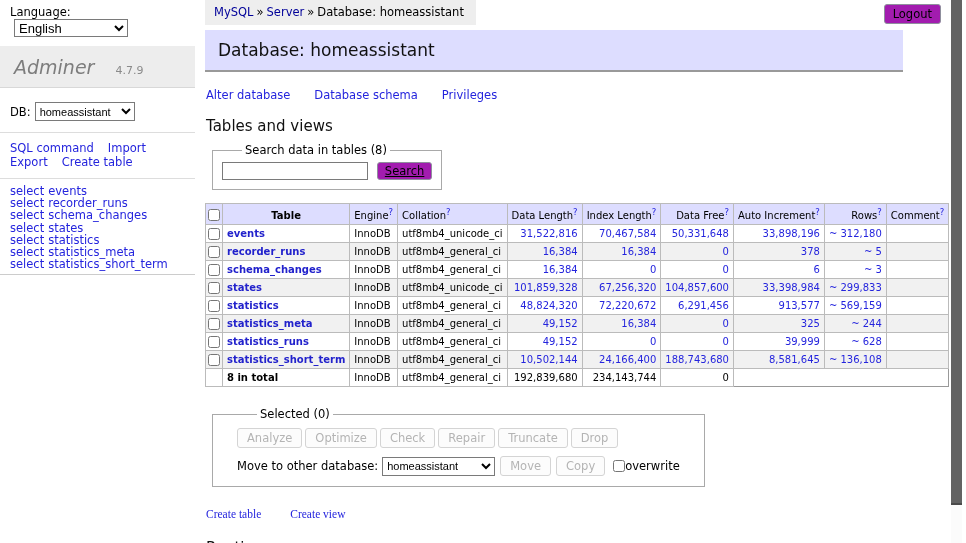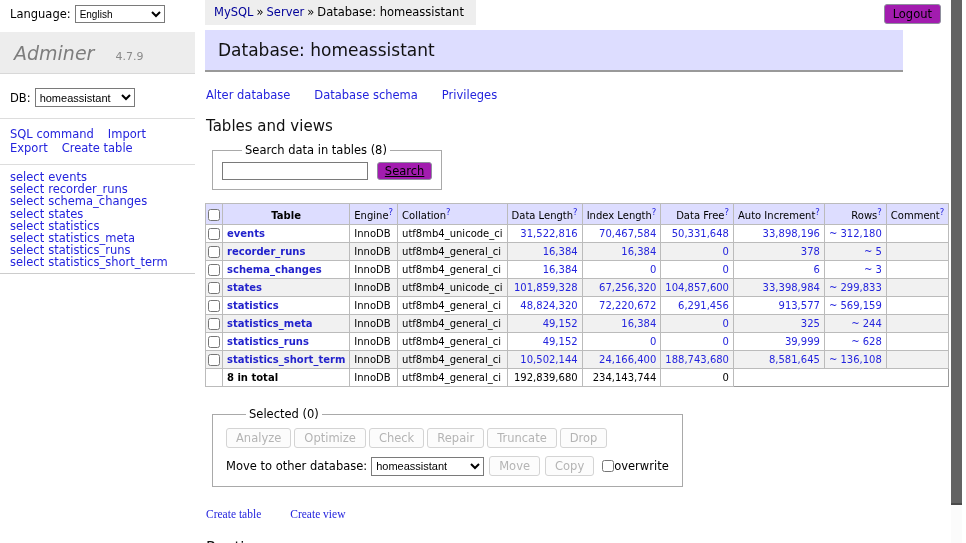--- a/index.html
+++ b/index.html
@@ -5,21 +5,21 @@
   * { margin: 0; padding: 0; box-sizing: border-box; }
   html, body { width: 966px; height: 543px; overflow: hidden; background: #fff;
     font-family: "DejaVu Sans", sans-serif; font-size: 12px; color: #000; }
   a, .lk { color: #2424dd; text-decoration: none; cursor: pointer; }
 
   .layout { display: flex; width: 950px; }
 
   
   .sidebar { width: 195px; flex: none; }
   .lang-row { padding: 5px 8px 4px 10px; font-size: 11.5px; }
-  .lang-row select { width: 90px; height: 18px; font-size: 10px; margin-left: 4px;
+  .lang-row select { width: 114px; height: 18px; font-size: 13px; margin-left: 4px;
     border: 1px solid #7a7a7a; background: #fff; }
   .logo-bar { background: #ededed; padding: 10px 14px 9px; margin-top: 5px;
     border-bottom: 1px solid #d8d8d8; }
   .logo-title { font-style: italic; font-size: 19px; color: #7d7d7d; }
   .logo-version { font-size: 11px; color: #8a8a8a; margin-left: 21px; }
   .db-row { padding: 14px 8px 11px 10px; border-bottom: 1px solid #ddd; font-size: 11.5px; }
   .db-row select { width: 100px; height: 19px; font-size: 11px; margin-left: 4px;
     border: 1px solid #7a7a7a; background: #fff; }
   .side-actions { padding: 8px 8px 9px 10px; border-bottom: 1px solid #ddd;
     font-size: 11.5px; line-height: 14px; }
@@ -70,21 +70,21 @@
   td.ck input { width: 12px; height: 12px; vertical-align: middle; }
   sup.help { font-size: 8.5px; color: #2424dd; cursor: pointer; }
   tbody tr:nth-child(even) { background: #f1f1f1; }
   td.num, td:nth-child(n+5):nth-child(-n+9) { text-align: right; }
   a.tname { font-weight: bold; color: #2222cc; }
   tfoot td { background: #fff; color: #000; }
   tfoot td.lbl { font-weight: bold; }
   tfoot td.bare { border: none; }
 
   
-  .selected-fs { margin: 20px 0 0 7px; width: 403px; padding: 4px 13px 10px; }
+  .selected-fs { margin: 20px 0 0 7px; width: 403px; padding: 4px 24px 10px; }
   .ops-row { margin: 3px 0 8px; }
   .ops-row button { margin-right: 3px; padding: 2px 9px; }
   .move-row { font-size: 11.5px; white-space: nowrap; }
   .move-row select { width: 113px; height: 19px; font-size: 11px; border: 1px solid #7a7a7a;
     background: #fff; margin-left: 4px; }
   .move-row button { margin-left: 5px; padding: 2px 9px; }
   .move-row label { margin-left: 8px; font-size: 11.5px; }
   .move-row input[type="checkbox"] { width: 12px; height: 12px; vertical-align: -2px; }
 
   .create-links { margin: 20px 0 0 1px; font-family: Liberation Serif, serif; }
@@ -127,23 +127,20 @@
         <a>select</a><a>schema_changes</a>
       </li>
         <li>
         <a>select</a><a>states</a>
       </li>
         <li>
         <a>select</a><a>statistics</a>
       </li>
         <li>
         <a>select</a><a>statistics_meta</a>
-      </li>
-        <li>
-        <a>select</a><a>statistics_runs</a>
       </li>
         <li>
         <a>select</a><a>statistics_short_term</a>
       </li>
     </ul>
   </aside>
 
   <main class="main">
     <div class="topbar">
       <p class="breadcrumb">

